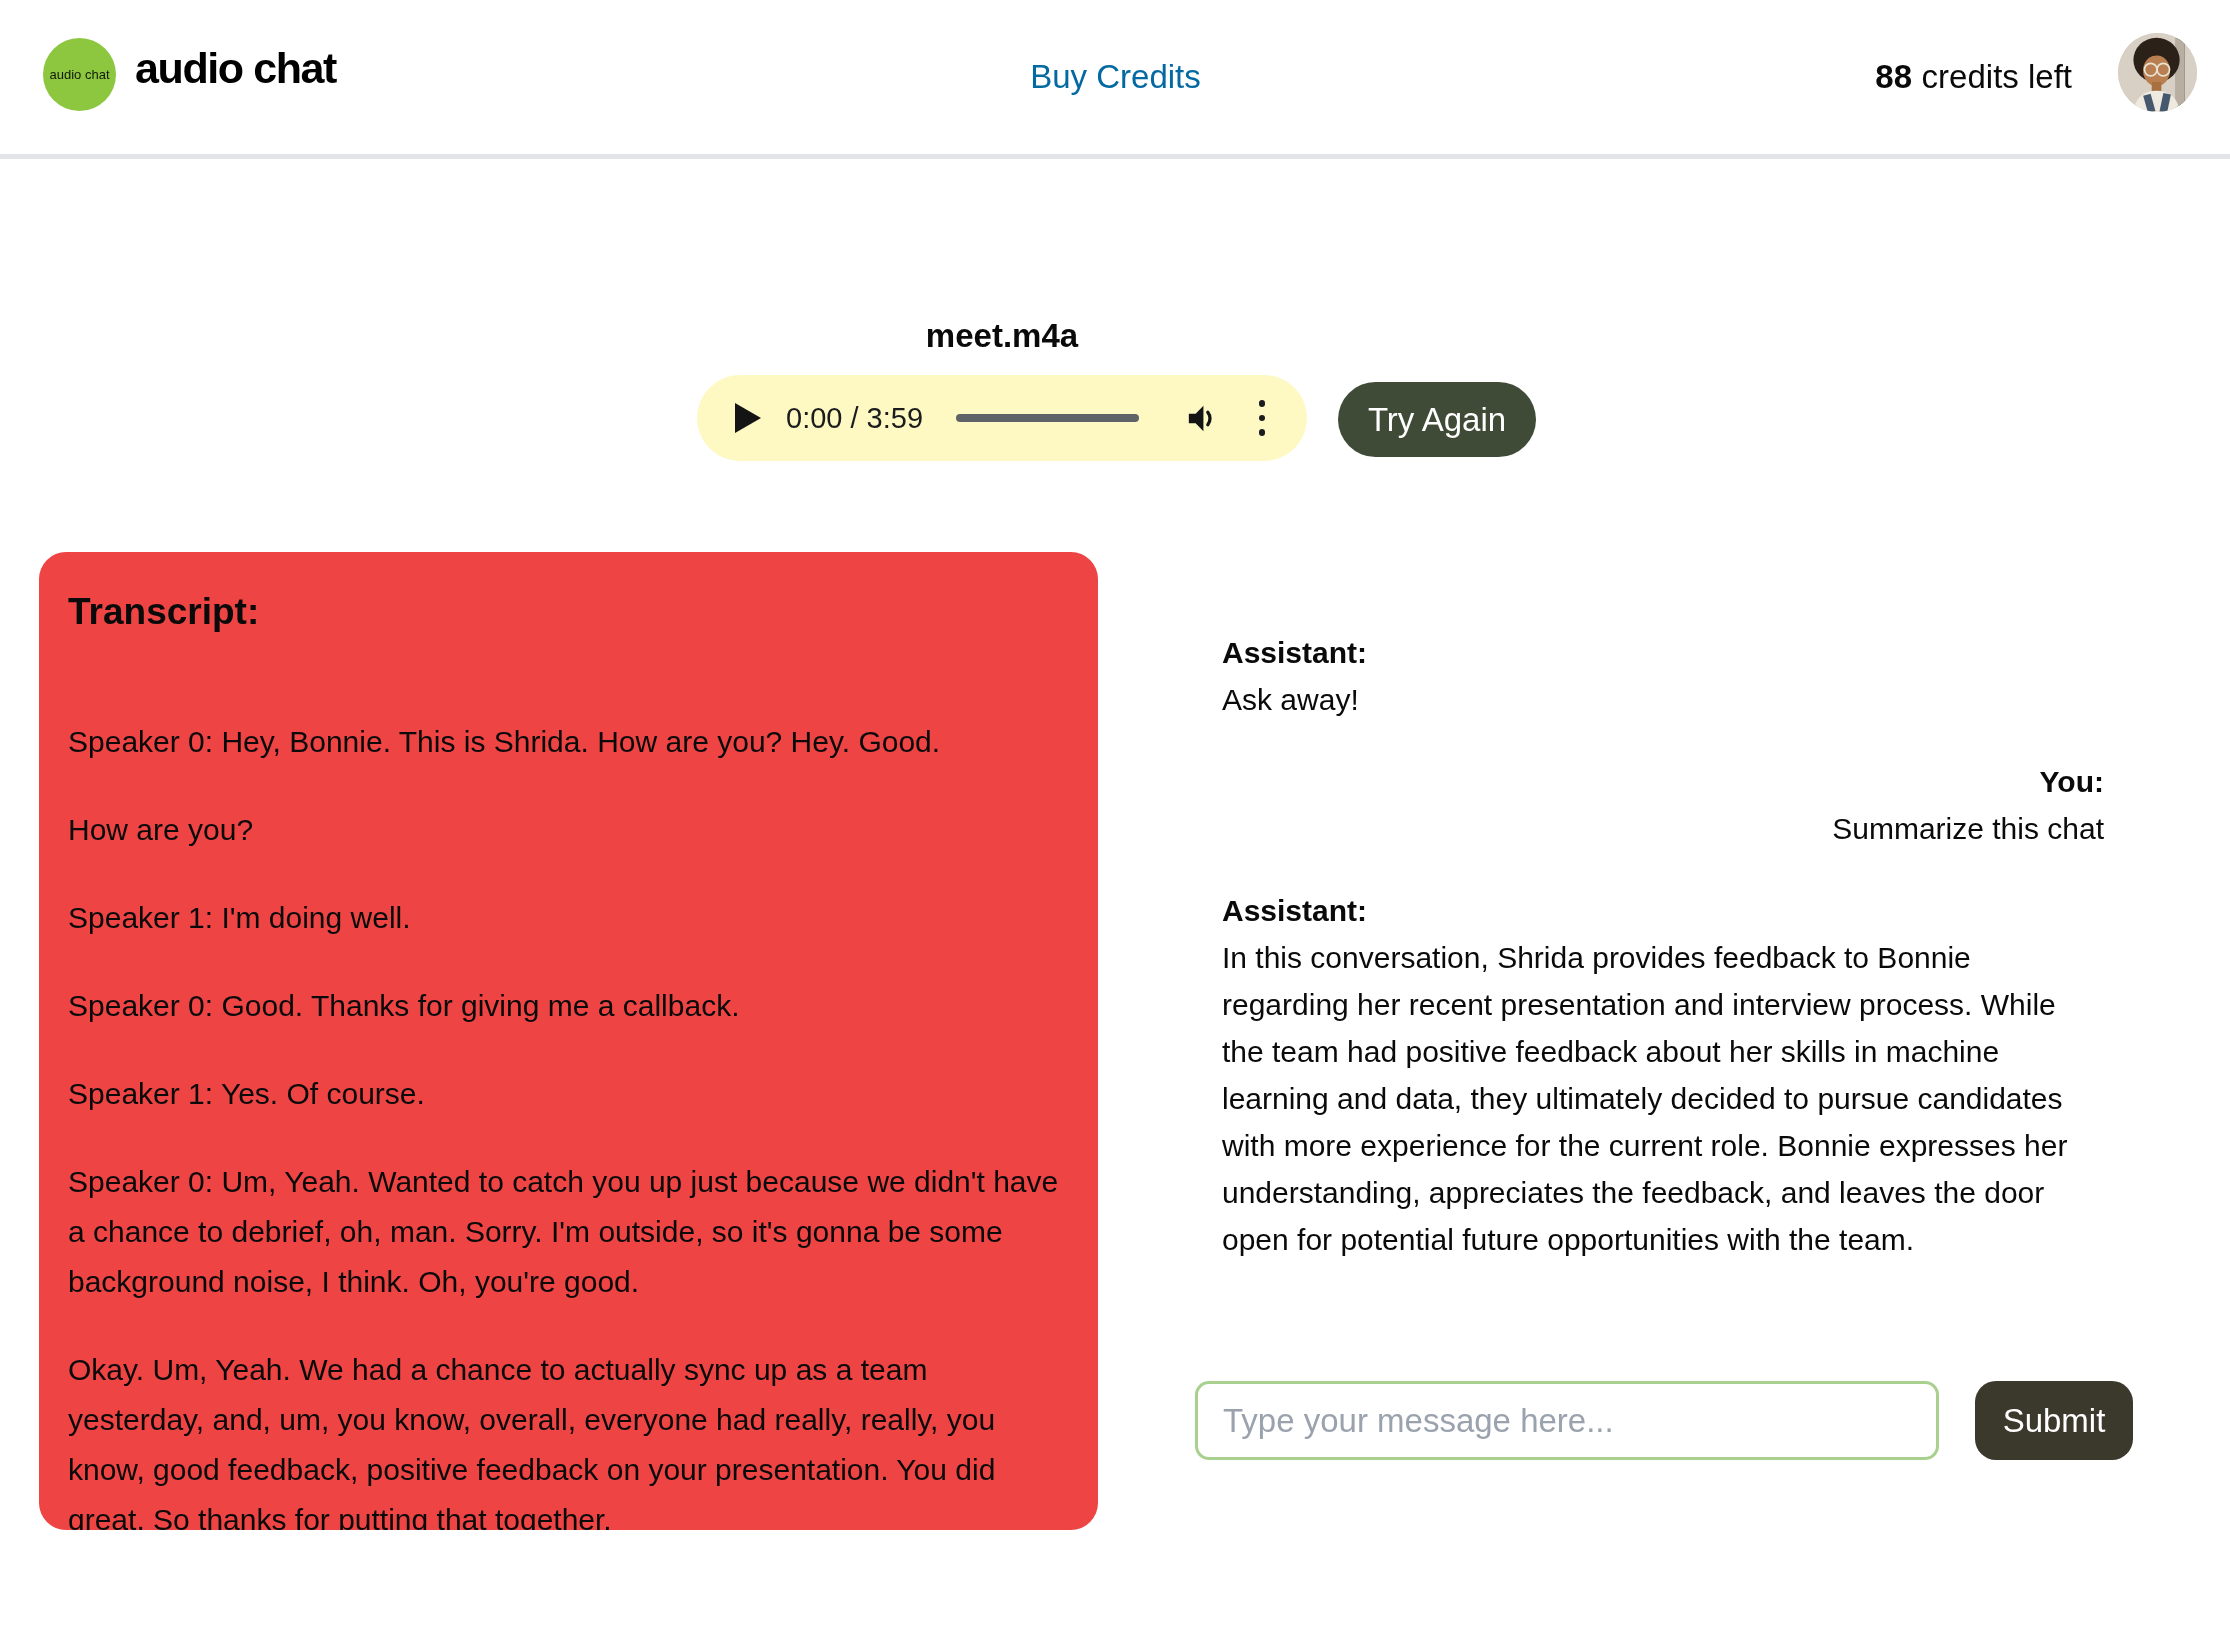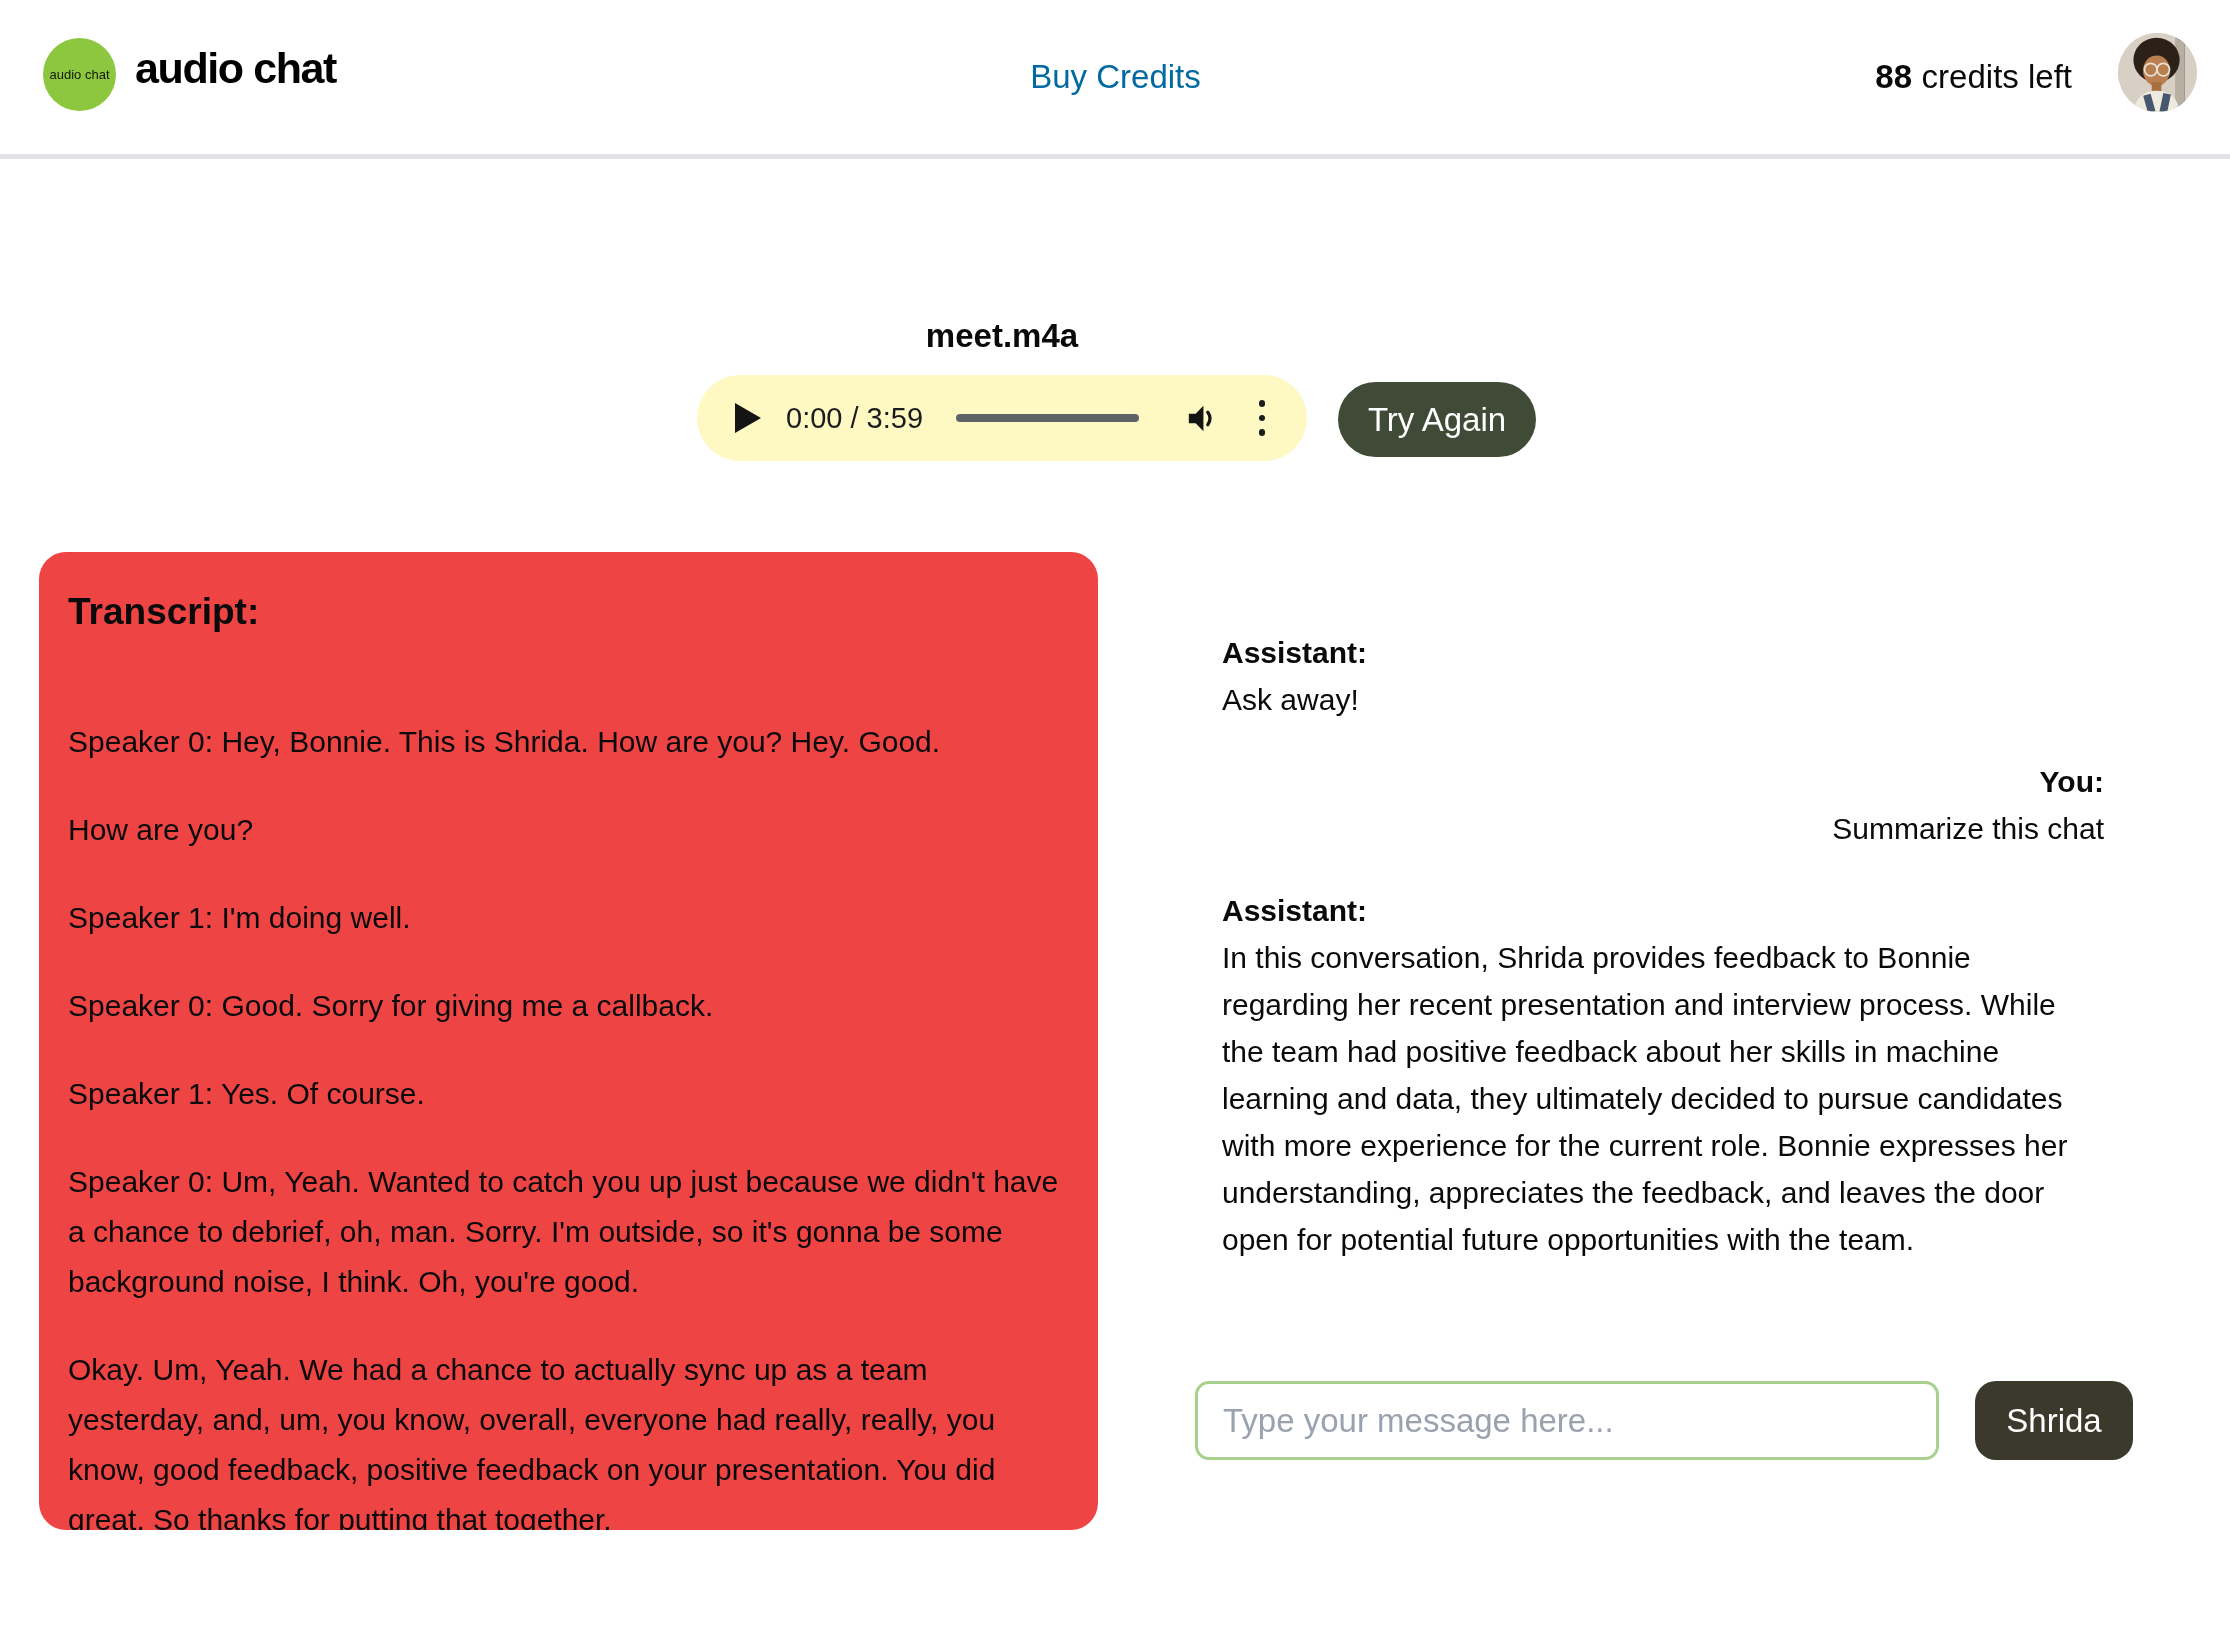--- a/index.html
+++ b/index.html
@@ -157,21 +157,21 @@
 <div class="transcript-panel">
   <h2 class="transcript-heading">Transcript:</h2>
   <div>
 
       <p class="transcript-para">Speaker 0: Hey, Bonnie. This is Shrida. How are you? Hey. Good.</p>
 
       <p class="transcript-para">How are you?</p>
 
       <p class="transcript-para">Speaker 1: I'm doing well.</p>
 
-      <p class="transcript-para">Speaker 0: Good. Sorry for giving me a callback.</p>
+      <p class="transcript-para">Speaker 0: Good. Thanks for giving me a callback.</p>
 
       <p class="transcript-para">Speaker 1: Yes. Of course.</p>
 
       <p class="transcript-para">Speaker 0: Um, Yeah. Wanted to catch you up just because we didn't have a chance to debrief, oh, man. Sorry. I'm outside, so it's gonna be some background noise, I think. Oh, you're good.</p>
 
       <p class="transcript-para">Okay. Um, Yeah. We had a chance to actually sync up as a team yesterday, and, um, you know, overall, everyone had really, really, you know, good feedback, positive feedback on your presentation. You did great. So thanks for putting that together.</p>
     </div>
 </div>
 
 <div class="chat-area">
@@ -187,14 +187,14 @@
     </div>
 
     <div class="chat-msg assistant">
       <div class="msg-label">Assistant:</div>
       <div class="msg-text">In this conversation, Shrida provides feedback to Bonnie regarding her recent presentation and interview process. While the team had positive feedback about her skills in machine learning and data, they ultimately decided to pursue candidates with more experience for the current role. Bonnie expresses her understanding, appreciates the feedback, and leaves the door open for potential future opportunities with the team.</div>
     </div>
   </div>
 
 <input class="message-input" type="text" placeholder="Type your message here..." style="">
 
-<button class="submit-button">Shrida</button>
+<button class="submit-button">Submit</button>
 
 
 </body></html>

